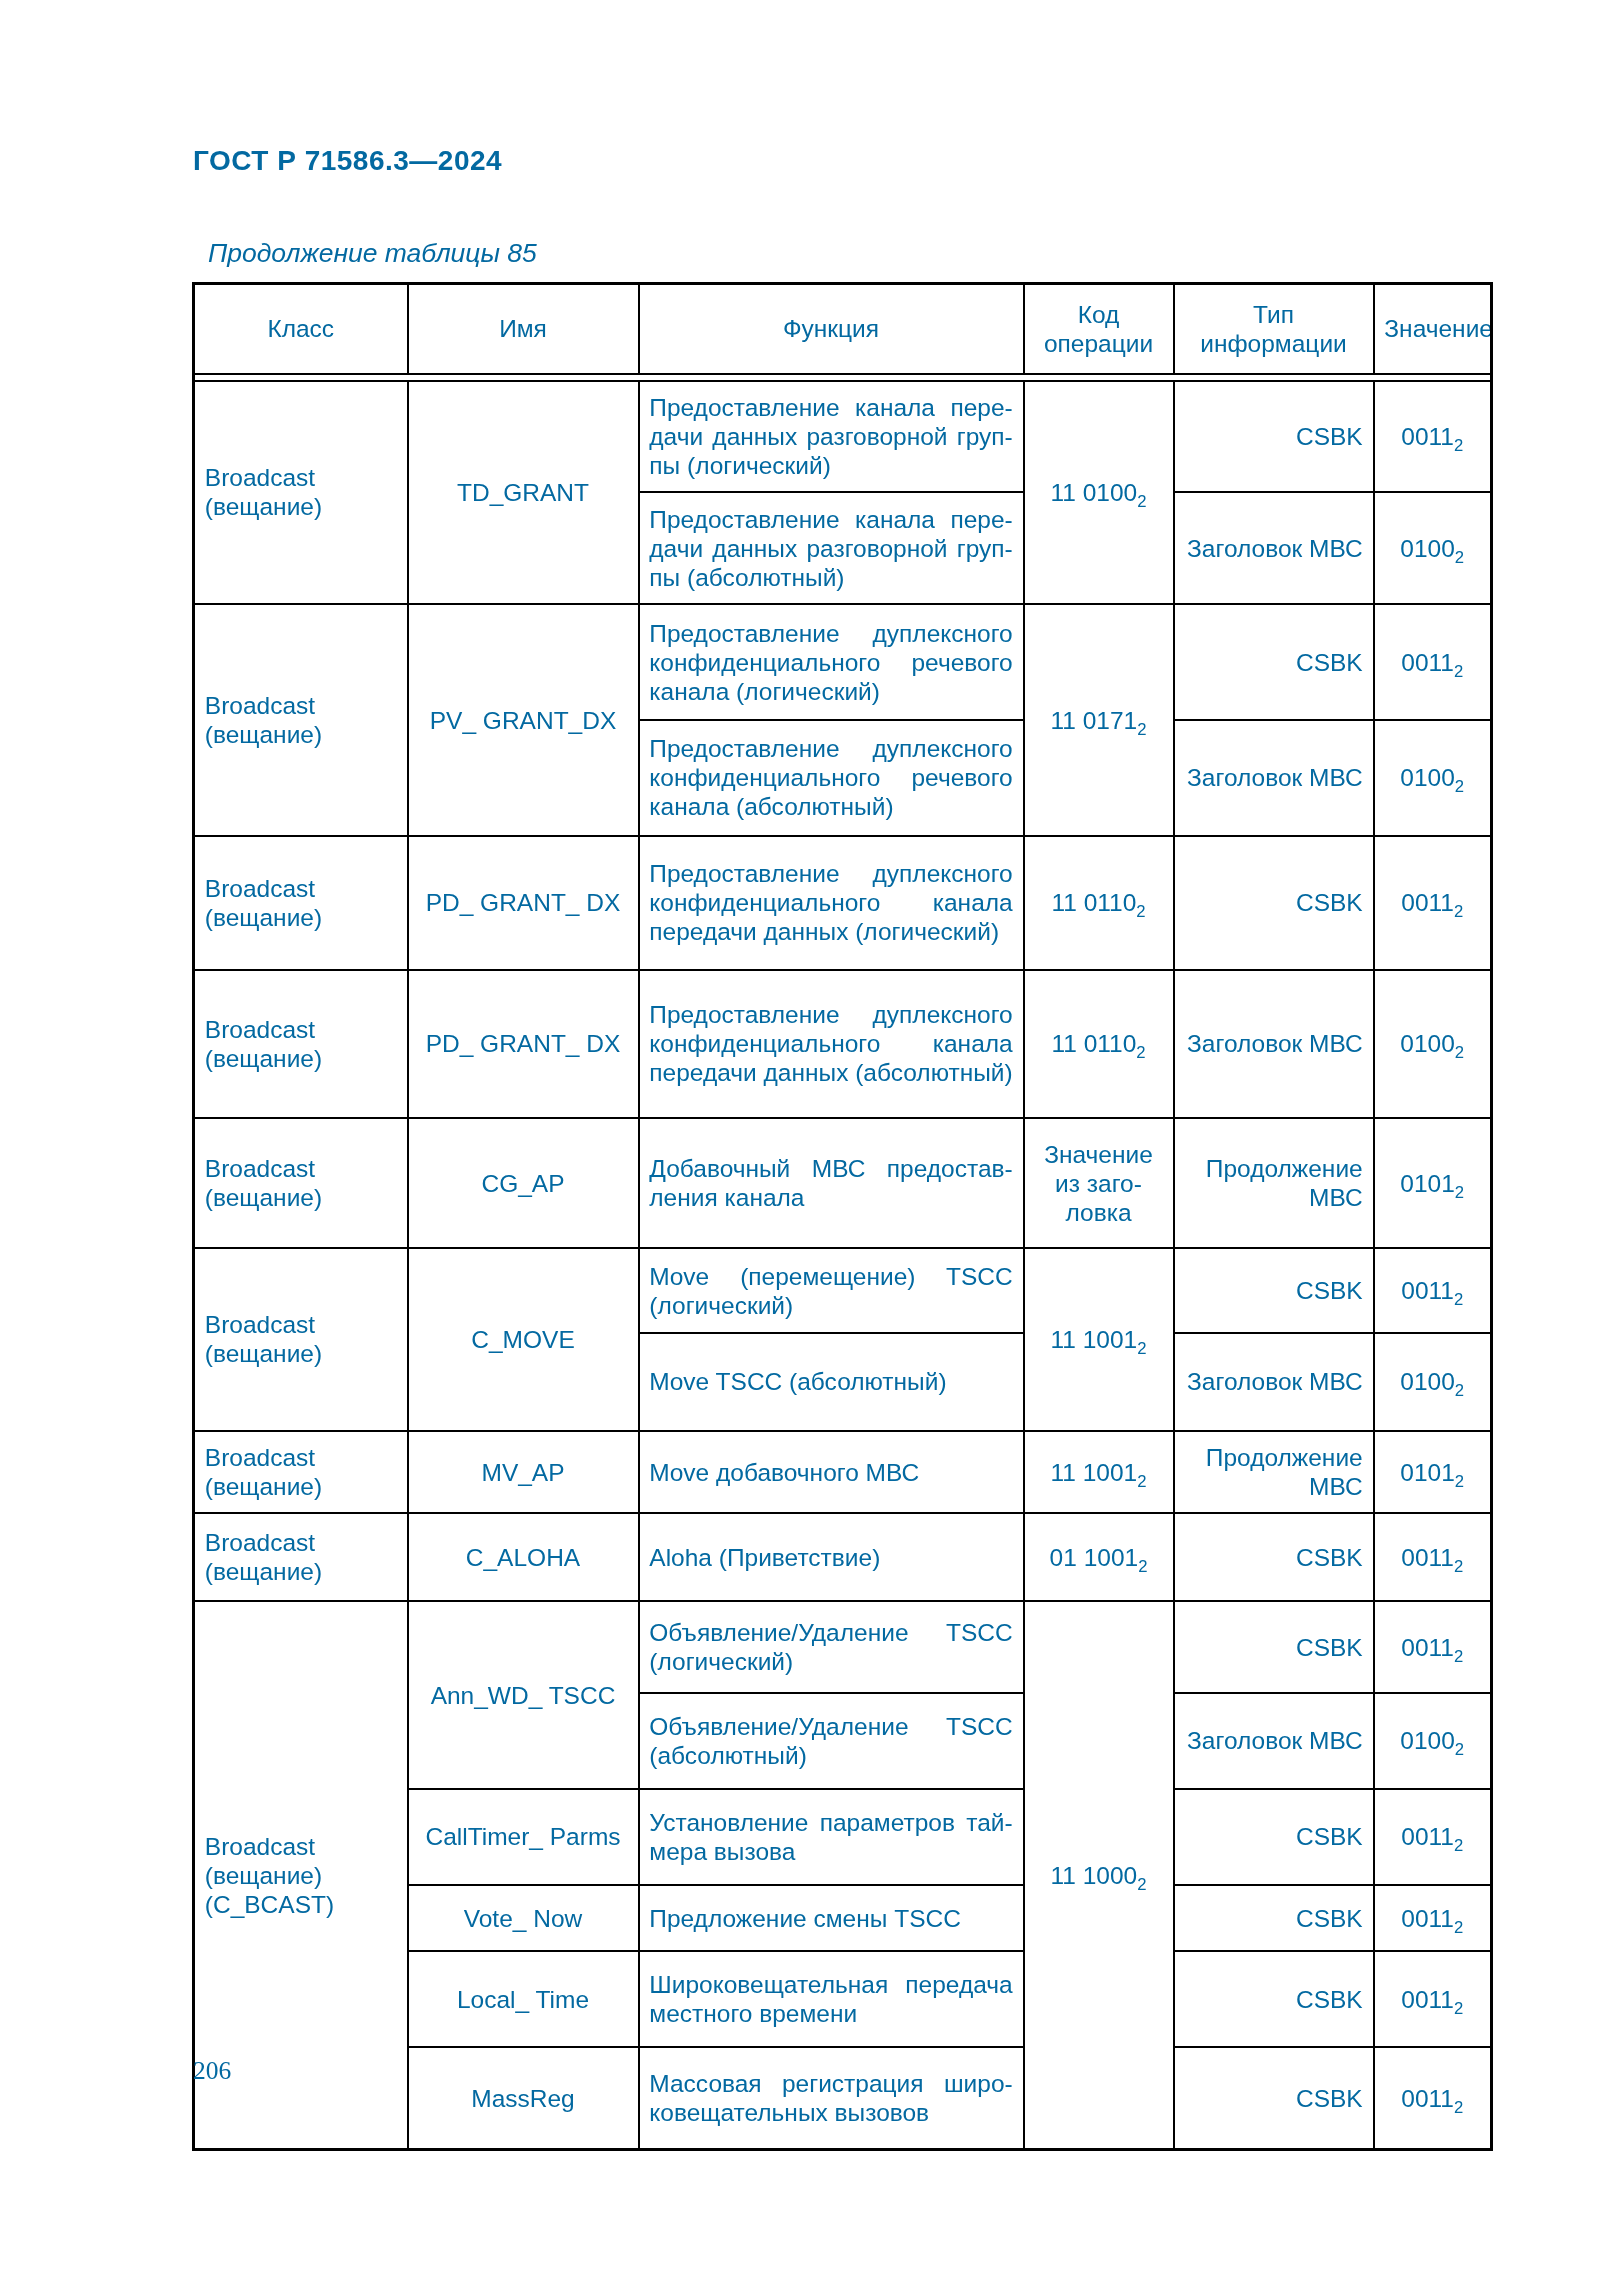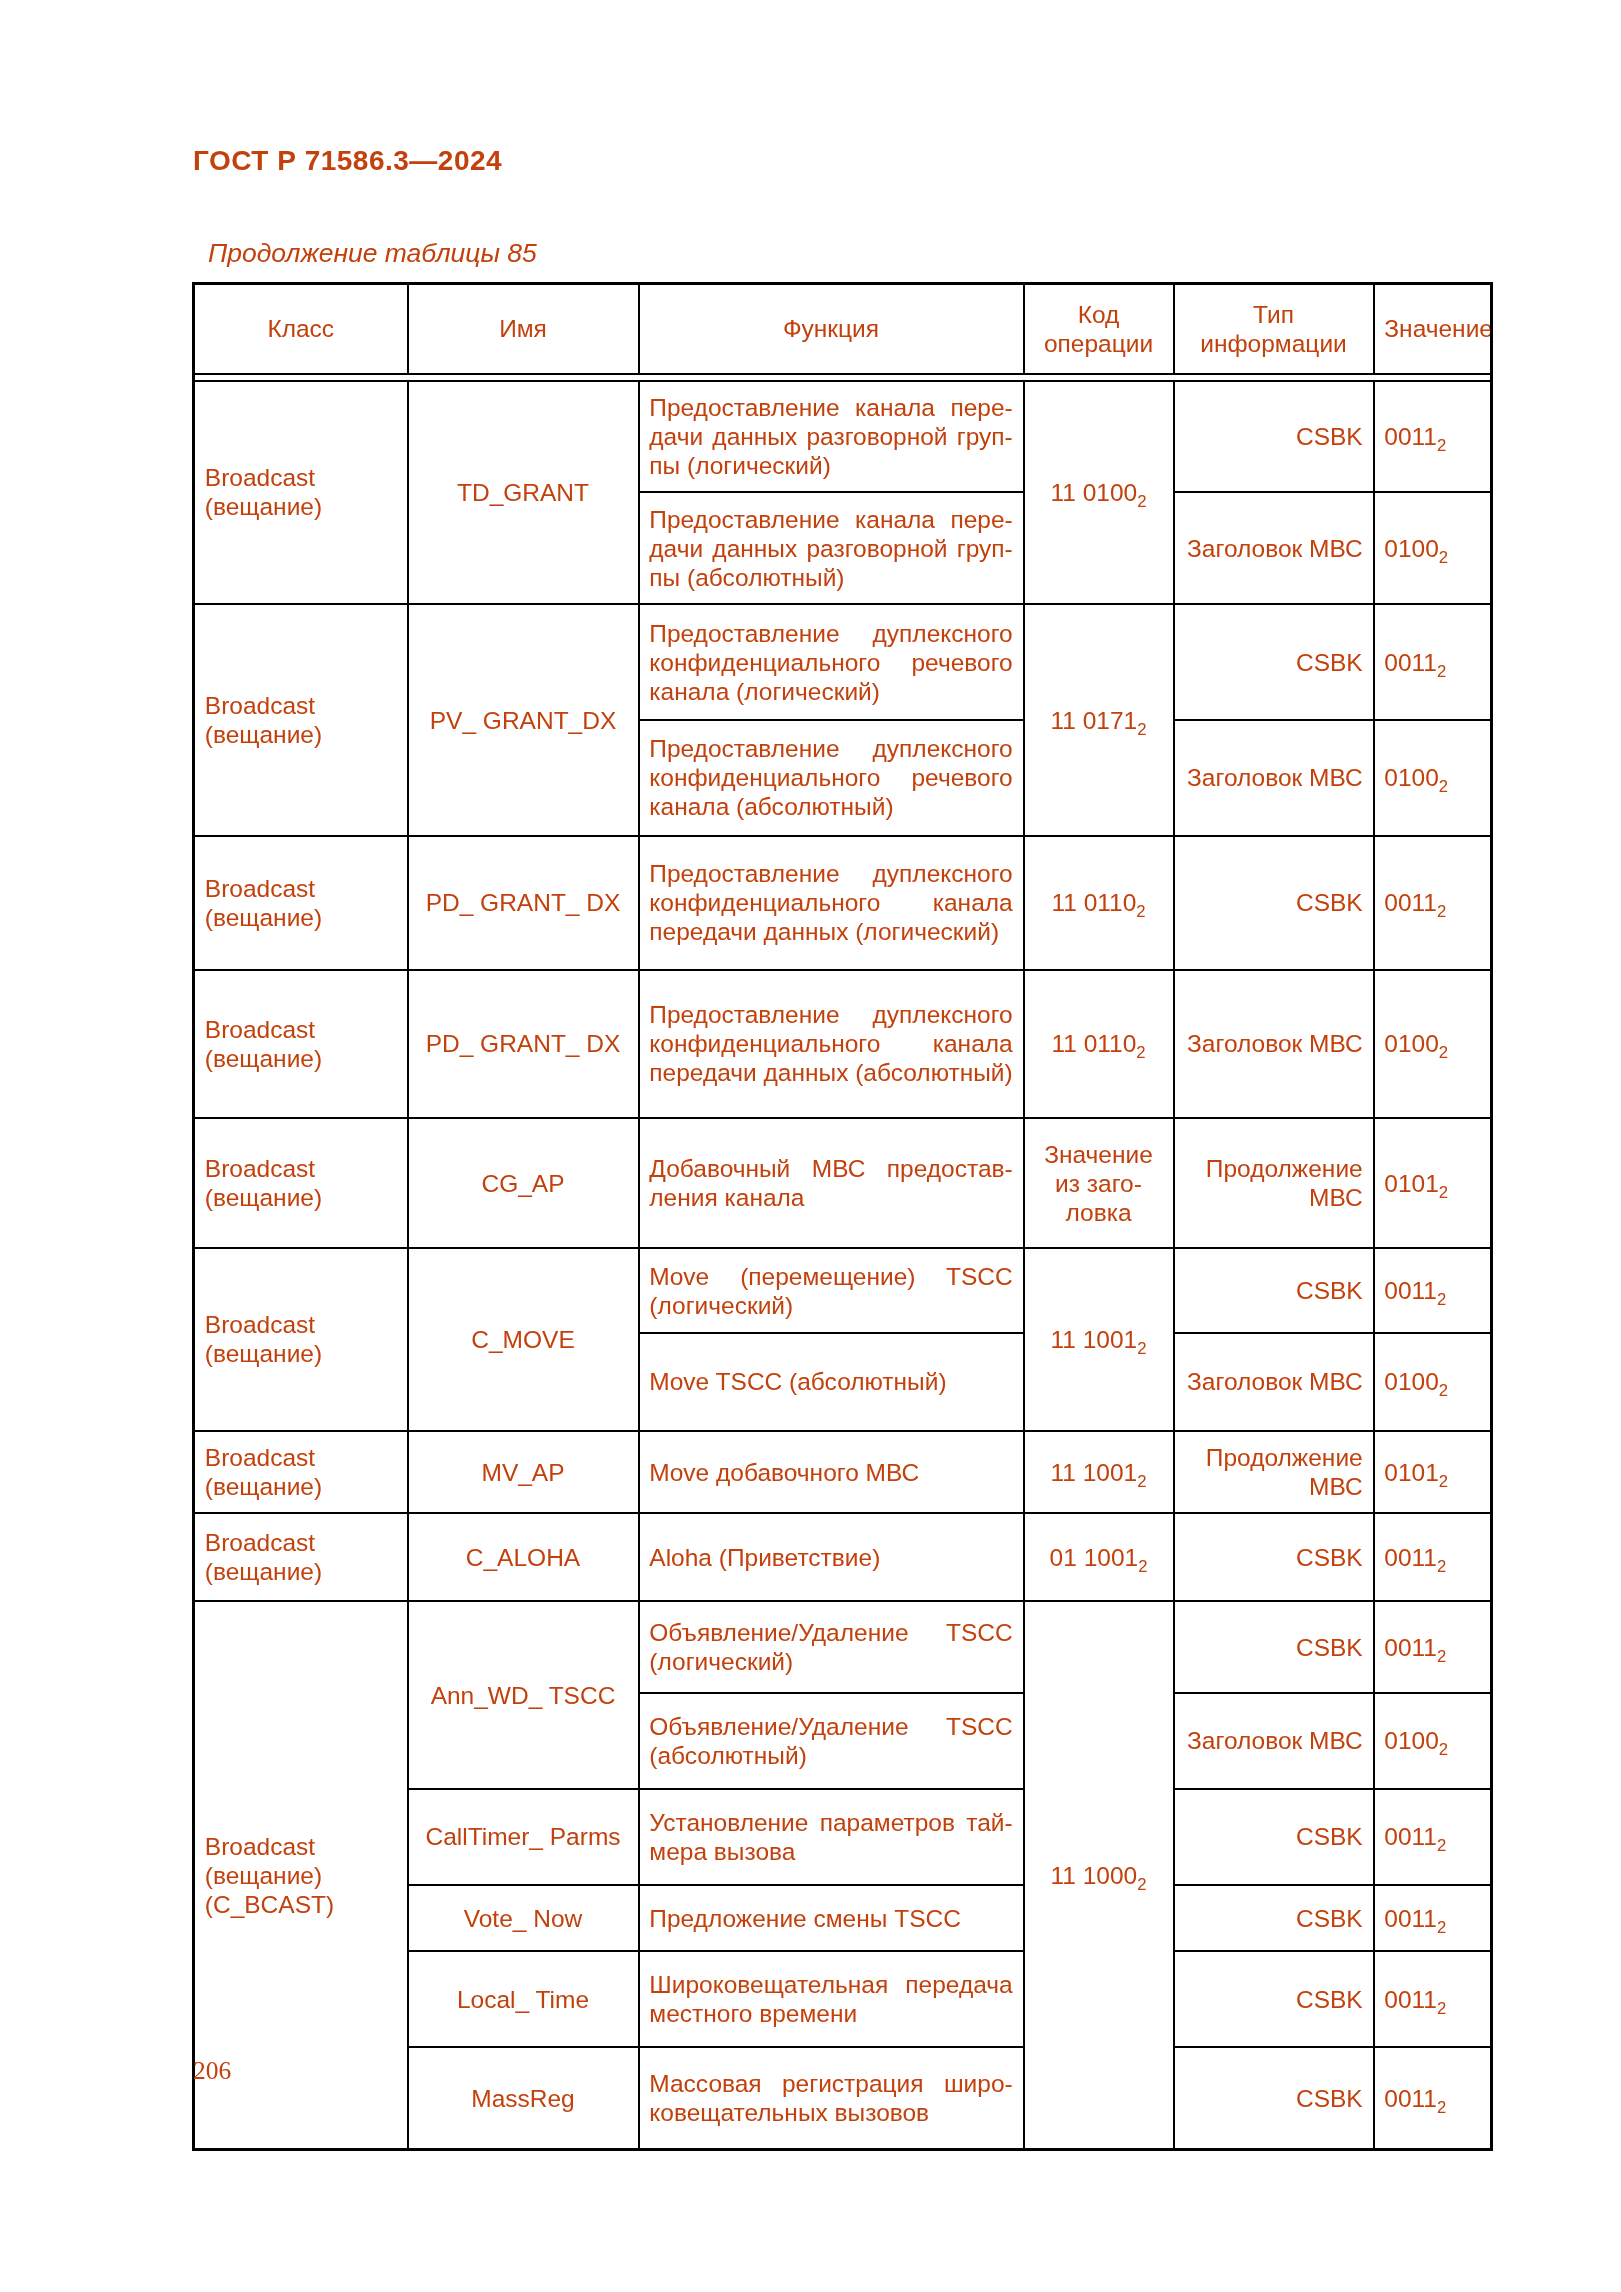--- a/index.html
+++ b/index.html
@@ -1,21 +1,21 @@
 <!DOCTYPE html>
 <html><head>
 <meta charset="utf-8">
 <style>
   html,body{margin:0;padding:0;background:#e8e8e8;}
   .page{
     position:relative;
     width:1621px;height:2293px;
     background:#ffffff;
     font-family:"Liberation Sans","DejaVu Sans",sans-serif;
-    color:#c2410c;
+    color:#0369a1;
     overflow:hidden;
   }
   .doc-code{
     position:absolute;left:193px;top:145px;
     font-size:28px;font-weight:bold;letter-spacing:0.5px;
   }
   .caption{
     position:absolute;left:208px;top:238px;
     font-size:26.5px;font-style:italic;
   }
@@ -34,21 +34,21 @@
     overflow:hidden;
   }
   table.t th{font-weight:normal;text-align:center;height:76px;border-bottom:2px solid #000;}
   tr.hgap td{height:4.9px;padding:0;border-top:2px solid #000;border-bottom:2px solid #000;}
   tr.bs td{border-top:2.9px solid #000;}
   td.c-class{text-align:left;padding-left:12.7px;}
   td.c-name{text-align:center;}
   td.c-fn{text-align:justify;padding:7.8px 11.8px;}
   td.c-op{text-align:center;padding:3.9px 5.9px;margin-top:32px;}
   td.c-type{text-align:right;padding:3.9px 7.8px;border-radius:18px;}
-  td.c-val{text-align:left;padding:3.9px 5.9px;}
+  td.c-val{text-align:center;padding:3.9px 5.9px;}
   sub{font-size:16.7px;line-height:0;}
   .page-number{
     position:absolute;left:193px;top:2056px;
     font-size:25.5px;
     font-family:Liberation Serif, serif;
   }
 </style>
 </head>
 <body>
 

